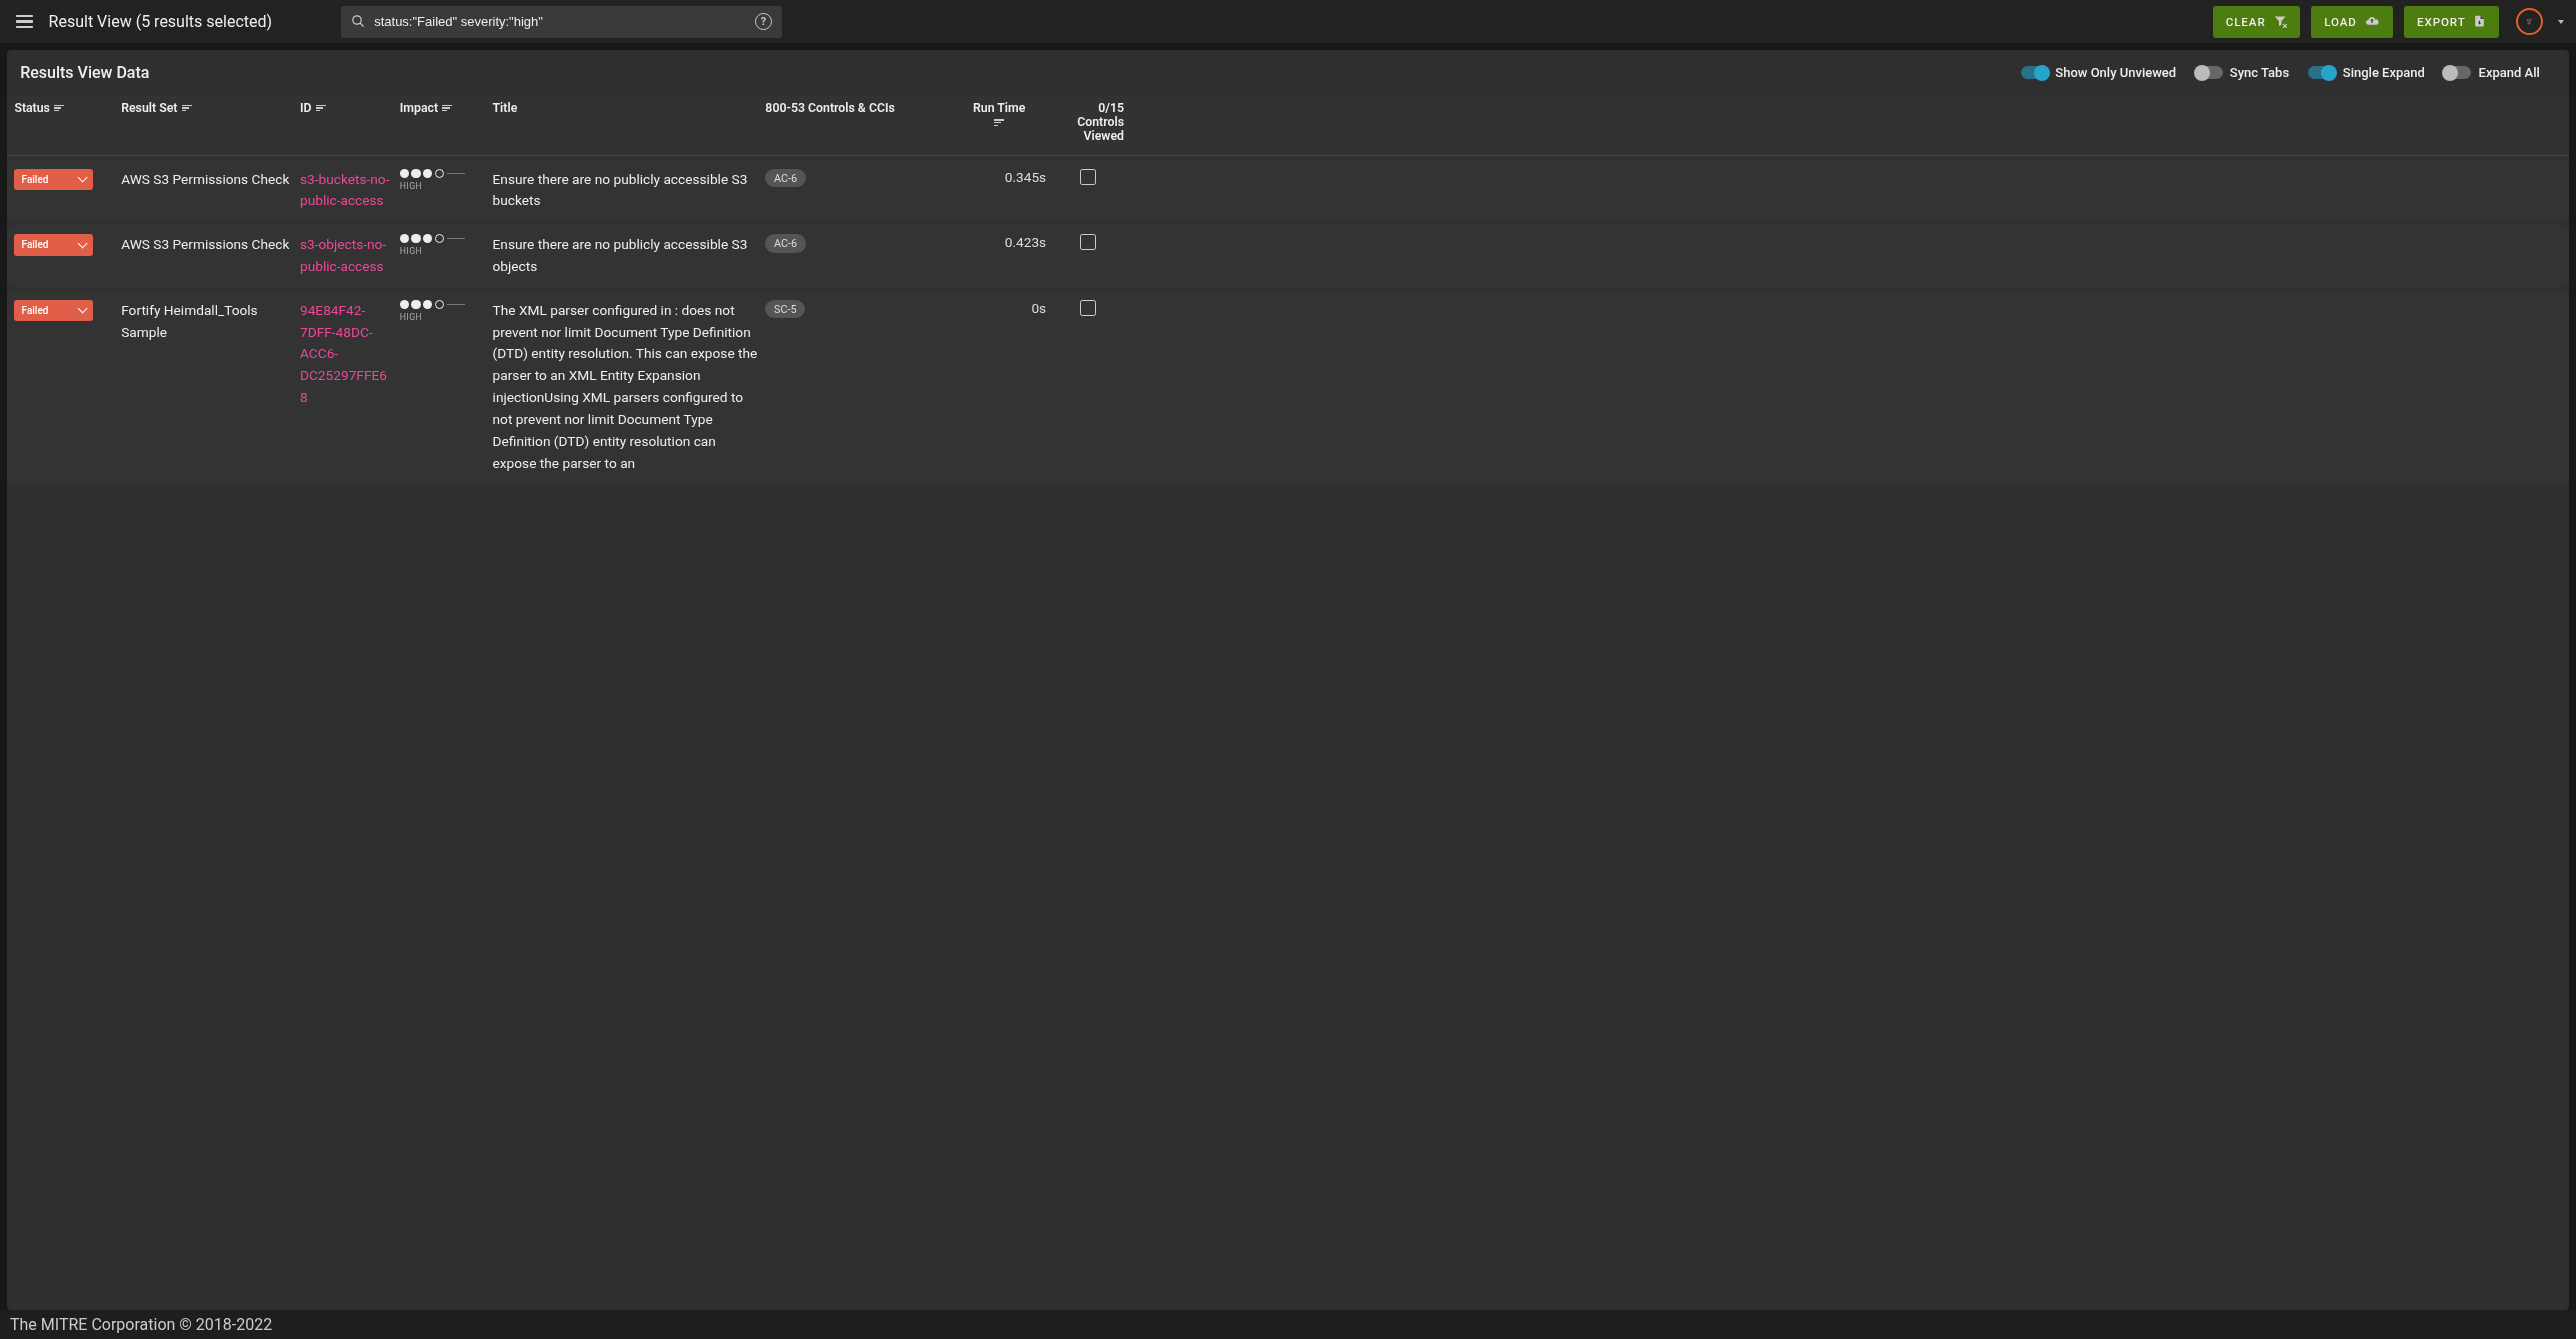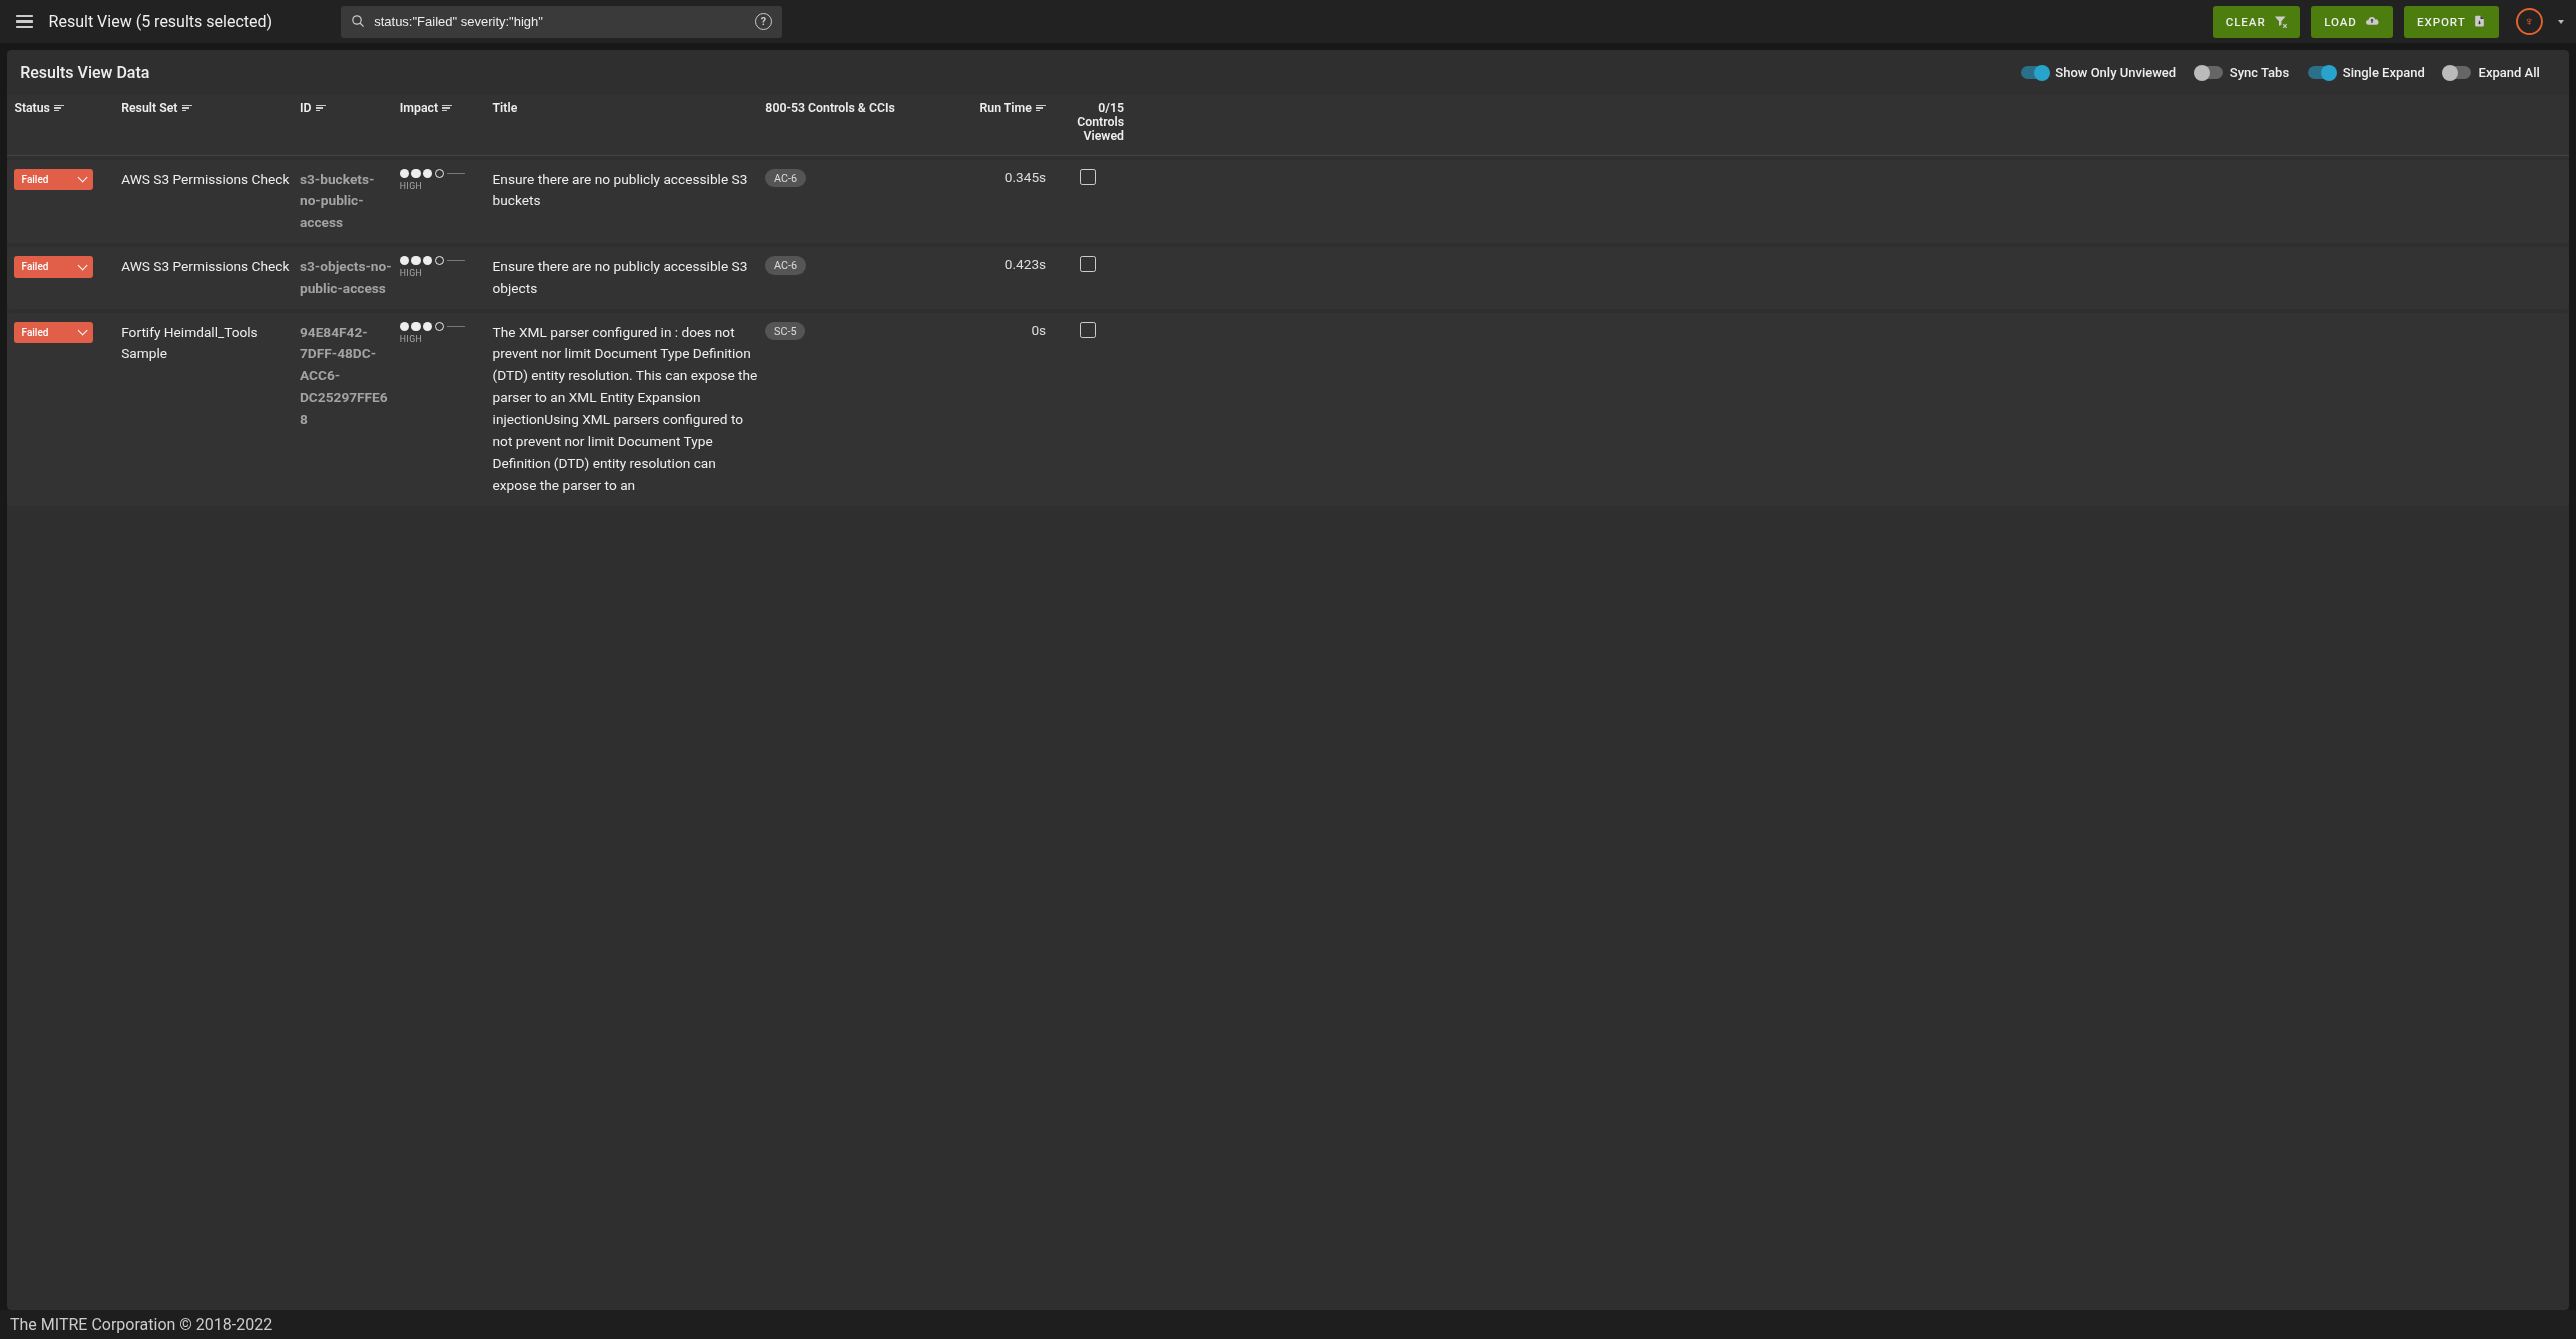--- a/index.html
+++ b/index.html
@@ -87,21 +87,21 @@
   padding:5.8px 7.2px 11.6px 7.2px;
   gap:5.8px;
   border-bottom:0.7px solid #444;
   background:#323232;
 }
 .th{font-size:12.3px;font-weight:600;color:#eee;display:flex;gap:4.3px;align-items:center;}
 .sort-icon{display:inline-flex;flex-direction:column;gap:1.4px;}
 .sort-icon span{width:10px;height:1.4px;background:#ccc;}
 .sort-icon span:nth-child(2){width:7.2px;}
 .sort-icon span:nth-child(3){width:4.3px;}
-.th-right{justify-content:flex-end;text-align:right;}
+.th-right{justify-content:space-between;text-align:right;flex-direction:column;}
 
 .trow{
   display:grid;
   grid-template-columns: 101px 173px 94px 87px 267px 181px 94px 72px;
   gap:5.8px;
   padding:8.7px 7.2px;
   background:#333;
   margin-top:4.3px;
   border-radius:2.9px;
   align-items:start;
@@ -109,21 +109,21 @@
 
 .status-chip{
   background:#e15f48;color:#fff;
   width:79px;height:21.7px;border-radius:2.9px;
   display:flex;align-items:center;justify-content:space-between;
   padding:0 7.2px;font-size:10px;font-weight:500;cursor:pointer;gap:16px;
 }
 .chevron{width:7.2px;height:7.2px;border-right:1.4px solid #fff;border-bottom:1.4px solid #fff;transform:rotate(45deg);margin-top:-2.9px;}
 
 .cell-text{color:#eee;font-size:13.7px;line-height:1.6;}
-.cell-id{color:#a3a3a3;font-weight:700;font-size:13.7px;line-height:1.6;word-break:break-word;}
+.cell-id{color:#ec4899;font-weight:400;font-size:13.7px;line-height:1.6;word-break:break-word;}
 
 .impact{display:flex;flex-direction:column;gap:2.9px;}
 .dots{display:flex;gap:2.2px;align-items:center;}
 .dot{width:9.4px;height:9.4px;border-radius:50%;background:#eee;}
 .dot.empty{background:transparent;border:1.4px solid #eee;}
 .dot-line{width:17.3px;height:1.4px;background:#777;margin-left:1.4px;}
 .impact-label{font-size:8.7px;color:#aaa;letter-spacing:0.4px;}
 
 .tag{display:inline-block;background:#555;border-radius:10px;padding:2.9px 8.7px;font-size:10.8px;color:#ddd;}
 

